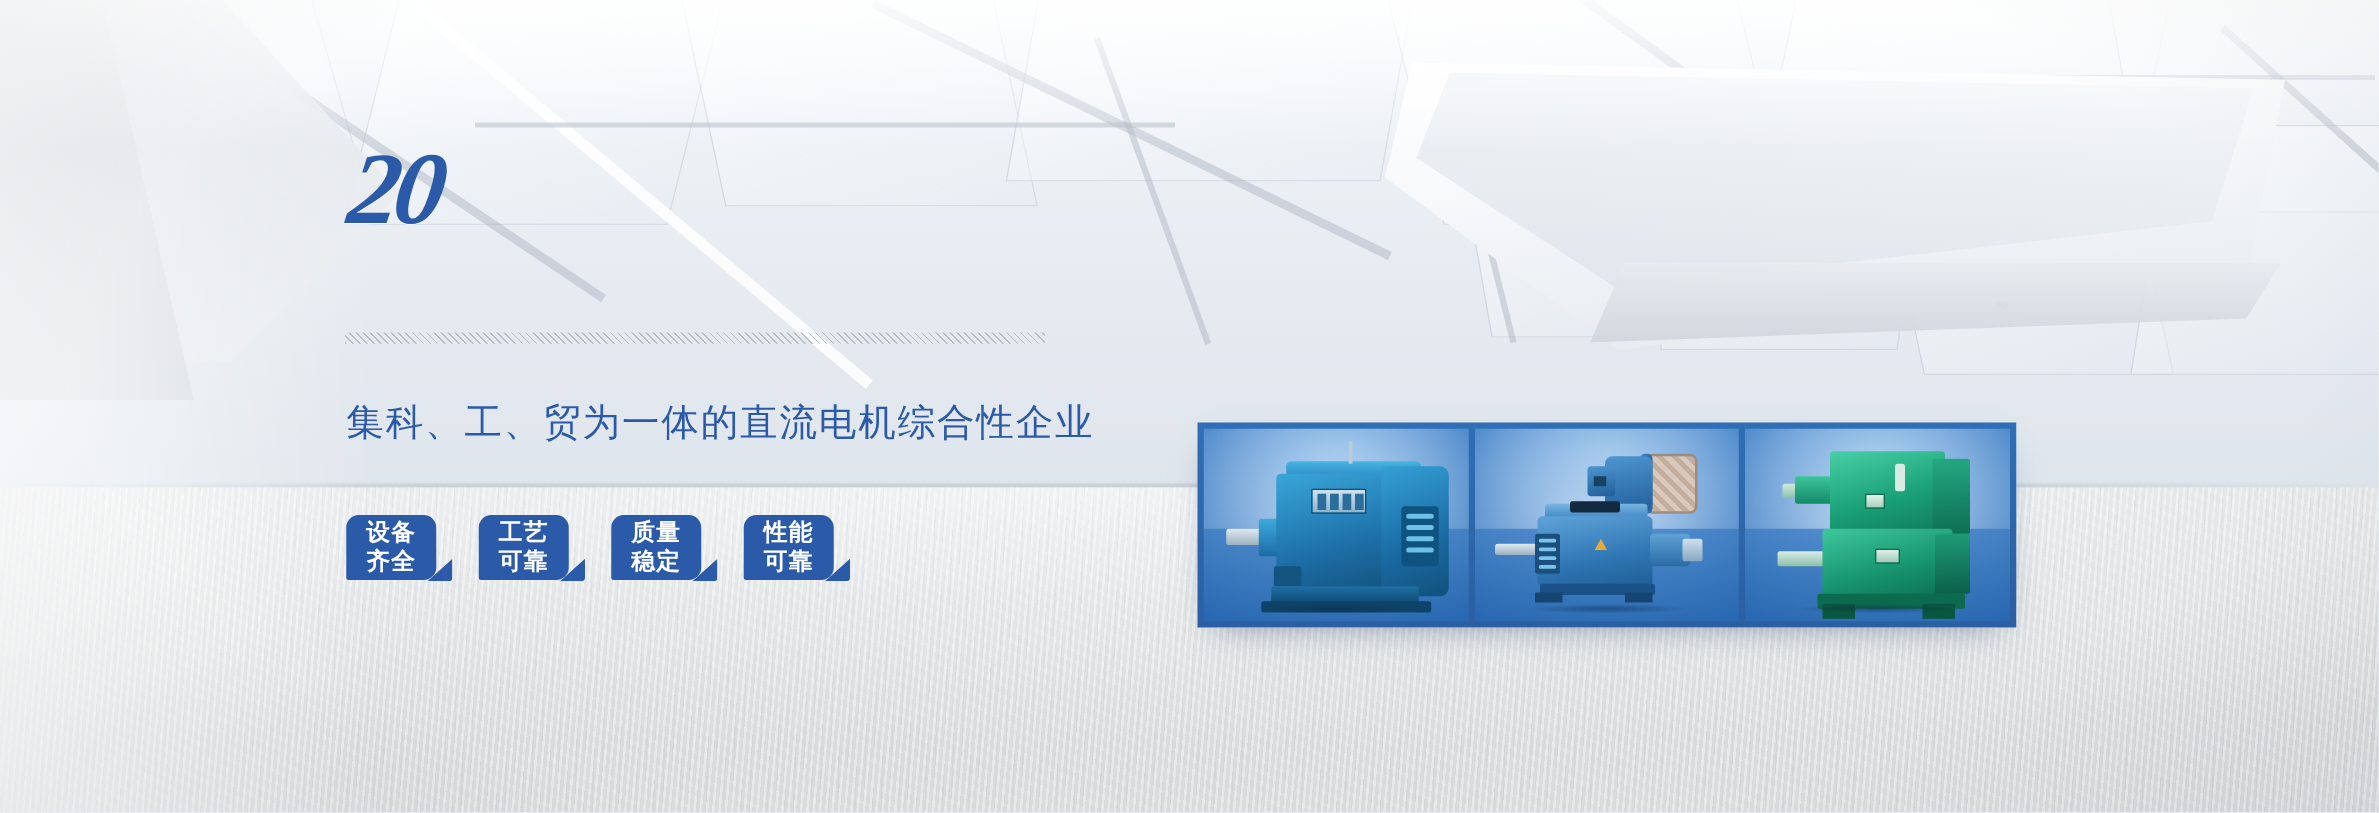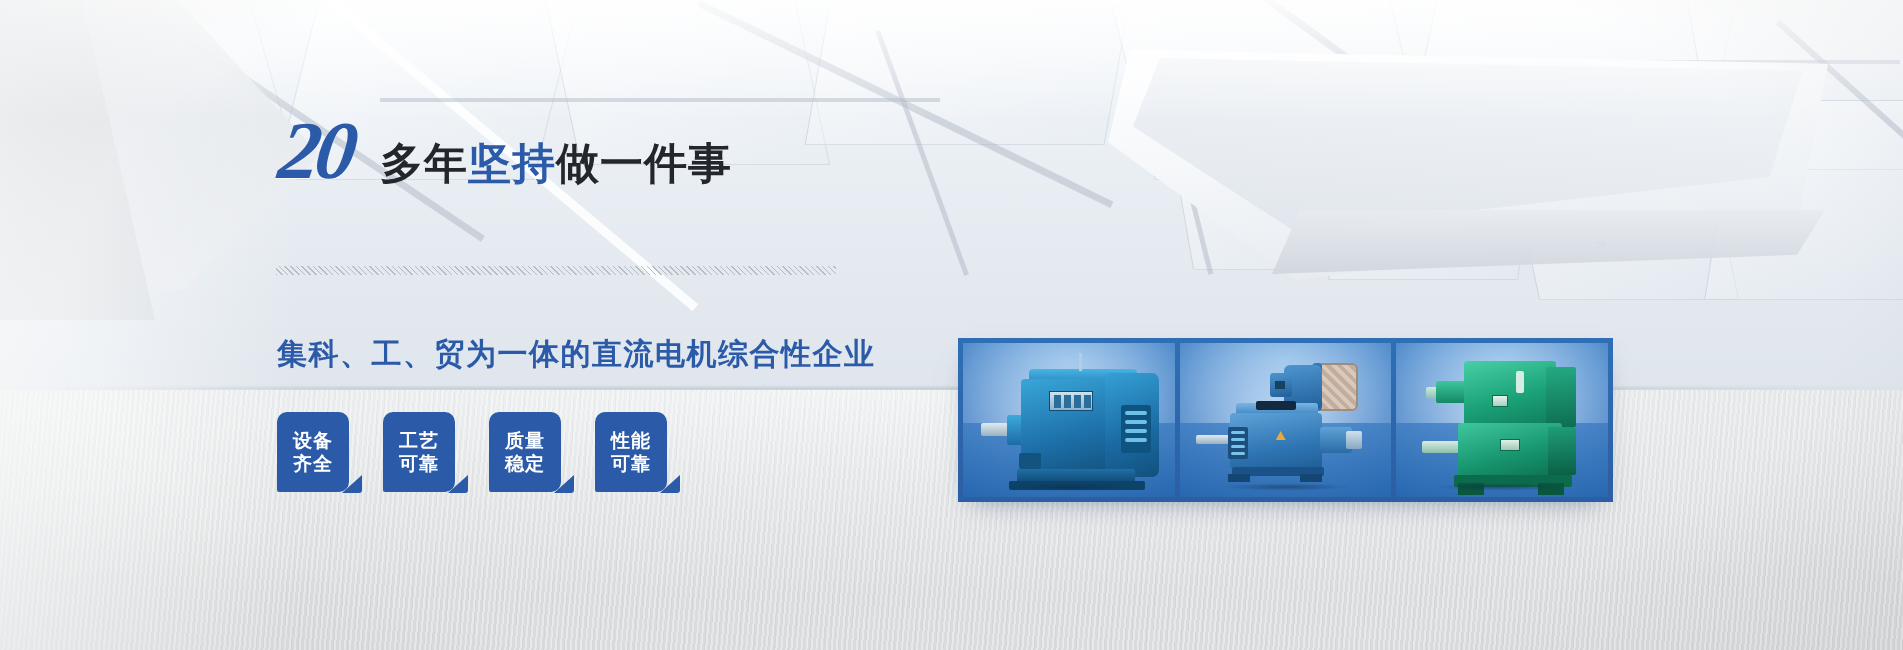--- a/index.html
+++ b/index.html
@@ -115,29 +115,28 @@
   .cn-head .hl{ color:#2b5aa8; }
 
   .rule{
     position:absolute; left:276px; top:266px; width:560px; height:9px;
     background-image:repeating-linear-gradient(45deg, #b4bac2 0 1px, rgba(255,255,255,0) 1px 4px);
     opacity:.95;
   }
 
   .subtitle{
     position:absolute; left:277px; top:318px;
-    font-size:30px; font-weight:700; color:#2b5aa8; letter-spacing:1.5px;
+    font-size:30px; font-weight:400; color:#2b5aa8; letter-spacing:1.5px;
     white-space:nowrap;
-    margin-top:16px;
   }
 
   
   .tags{ position:absolute; left:277px; top:412px; display:flex; gap:34px; }
   .tag{
-    position:relative; width:72px; height:80px;
+    position:relative; width:72px; height:52px;
     background:#2b5aa8; color:#fff; border-radius:10px 10px 10px 2px;
     display:flex; flex-direction:column; align-items:center; justify-content:center;
     font-size:19px; font-weight:700; line-height:1.22; letter-spacing:1px;
   }
   .tag::after{
     content:""; position:absolute; right:-13px; bottom:-1px;
     width:0; height:0; border-style:solid; border-width:0 0 18px 20px;
     border-color:transparent transparent #2b5aa8 transparent;
     border-radius:0 0 3px 0;
   }
@@ -263,21 +262,20 @@
     <div class="bg-floorline"></div>
     <div class="bg-floor"></div>
     <div class="ceil-strip"></div>
     <div class="leftfade"></div>
     <div class="vignette"></div>
   </div>
 
   <div class="copy">
     <div class="headline-row">
       <span class="big20">20</span>
-      <span class="cn-head"><span>多年</span><span class="hl">坚持</span><span>做一件事</span></span>
     </div>
   </div>
 
   <div class="rule"></div>
 
   <div class="subtitle">集科、工、贸为一体的直流电机综合性企业</div>
 
   <div class="tags">
     <div class="tag">
       <span class="ln">设备</span>

